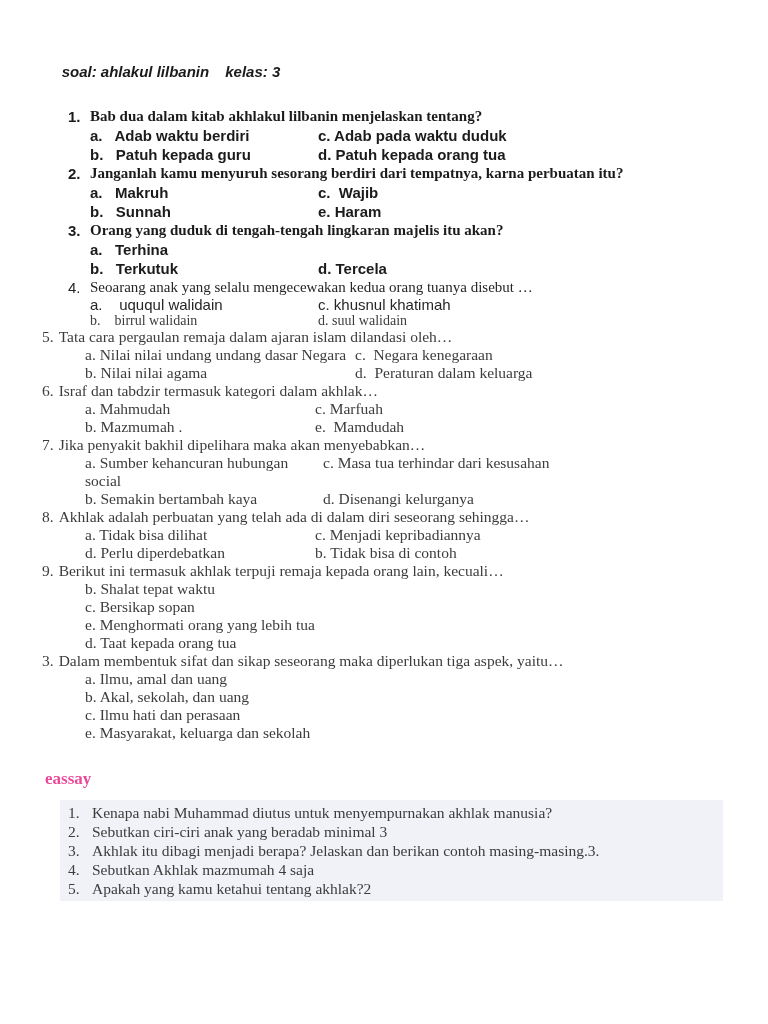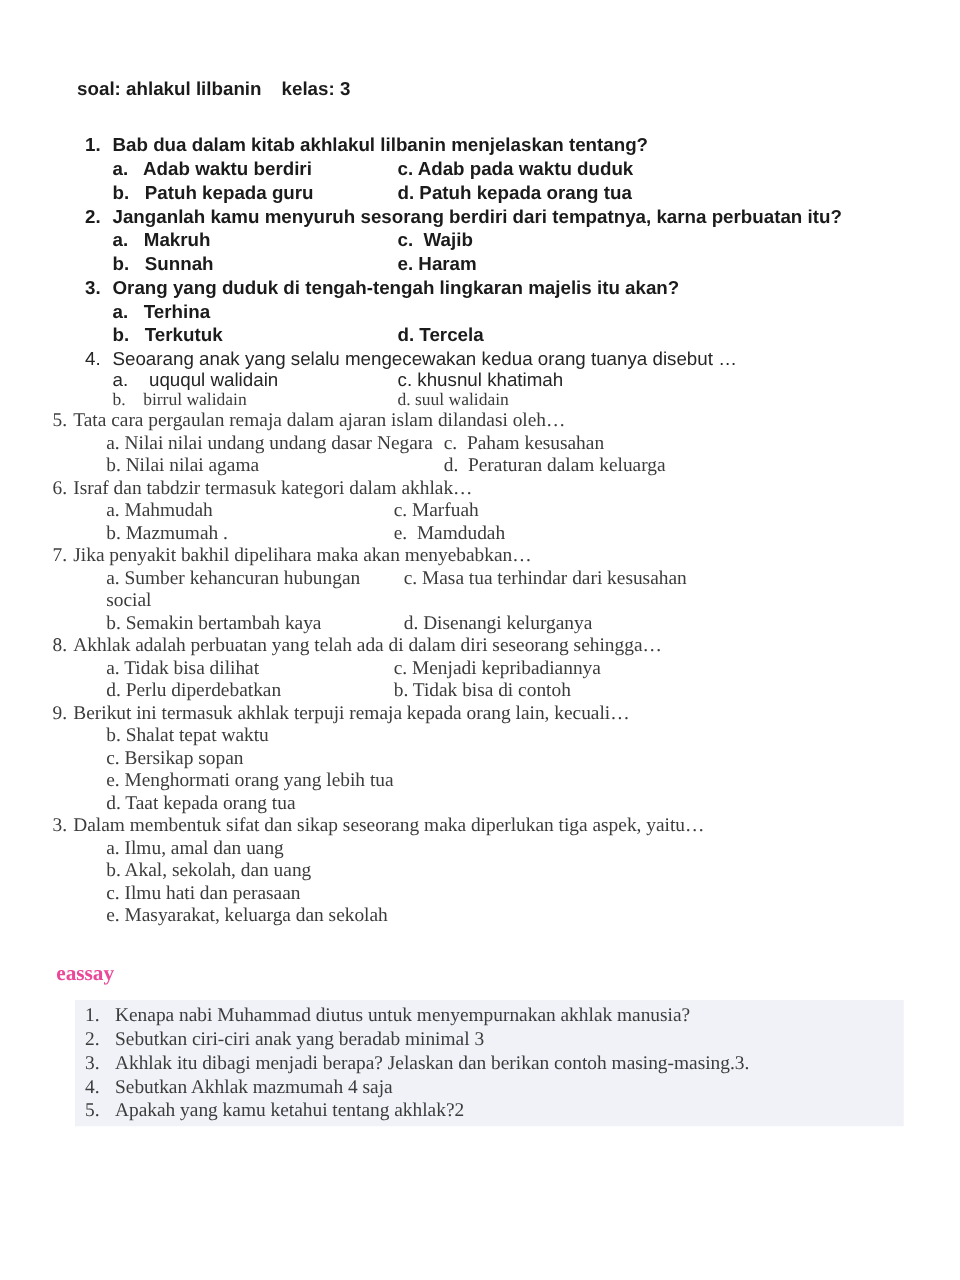--- a/index.html
+++ b/index.html
@@ -11,32 +11,33 @@
     font-family:"Liberation Sans", sans-serif;
   }
   .doc { position:absolute; inset:0; }
 
   
   .header {
     margin:46px 0 0 45px;
     font-family:"Liberation Sans", sans-serif;
     font-weight:bold; font-size:15px; color:#1b1b1b;
     white-space:pre-wrap;
+    font-style:italic;
   }
   .header .kelas { margin-left:16px; }
 
   
   .mc { margin-top:10px; }
 
   .sans  { font-family:"Liberation Sans", sans-serif; font-size:15px; line-height:19px; color:#1b1b1b; font-weight:bold; }
   .sans.reg { font-weight:normal; color:#262626; }
   .serif { font-family:"Liberation Serif", serif; font-size:15.5px; line-height:18px; color:#3c3c3c; font-weight:normal; }
 
   .qline { display:flex; }
-  .qline .qtext { flex:1; white-space:pre-wrap; }
+  .qline .qtext { flex:1; white-space:pre-wrap;font-family:Liberation Serif, serif; }
 
   .sansq { margin-left:68px; }
   .sansq .qnum { flex:none; width:22px; white-space:pre; }
 
   .serifq { margin-left:42px; }
   .serifq .qnum { flex:none; margin-right:5px; white-space:pre; }
 
   .optrow { display:flex; }
   .optrow .col1 { flex:none; width:228px; white-space:pre-wrap; }
   .optrow .col2 { white-space:pre-wrap; }
@@ -132,21 +133,21 @@
       <span class="col1">b.    birrul walidain</span>
       <span class="col2">d. suul walidain</span>
     </div>
 
     <div class="qline serifq serif">
       <span class="qnum">5.</span>
       <span class="qtext">Tata cara pergaulan remaja dalam ajaran islam dilandasi oleh…</span>
     </div>
     <div class="optrow serifo serif q5o">
       <span class="col1">a. Nilai nilai undang undang dasar Negara</span>
-      <span class="col2">c.  Paham kesusahan</span>
+      <span class="col2">c.  Negara kenegaraan</span>
     </div>
     <div class="optrow serifo serif q5o">
       <span class="col1">b. Nilai nilai agama</span>
       <span class="col2">d.  Peraturan dalam keluarga</span>
     </div>
 
     <div class="qline serifq serif">
       <span class="qnum">6.</span>
       <span class="qtext">Israf dan tabdzir termasuk kategori dalam akhlak…</span>
     </div>

